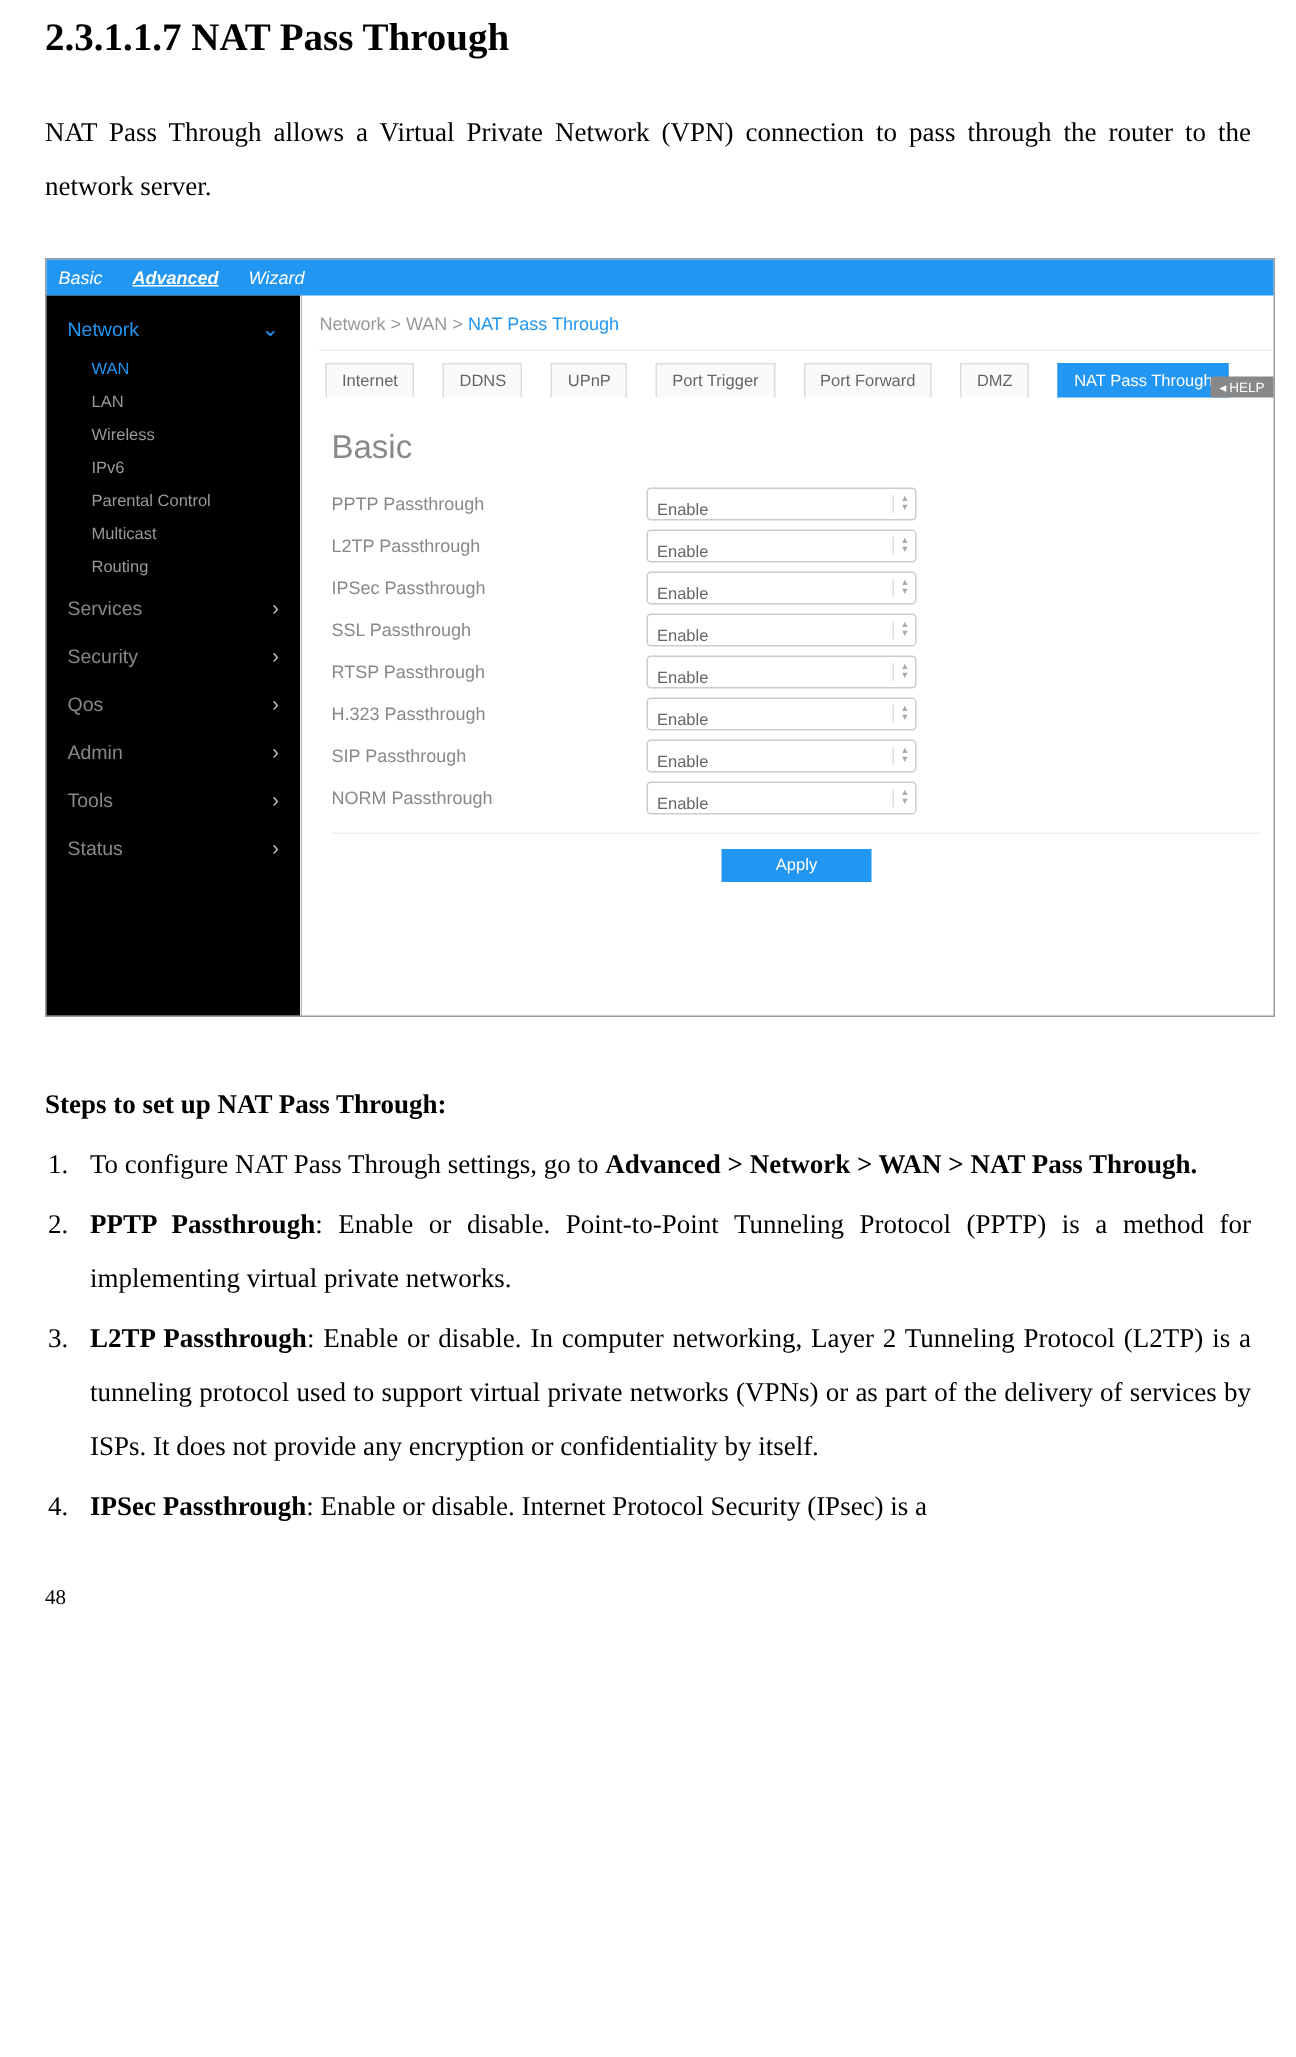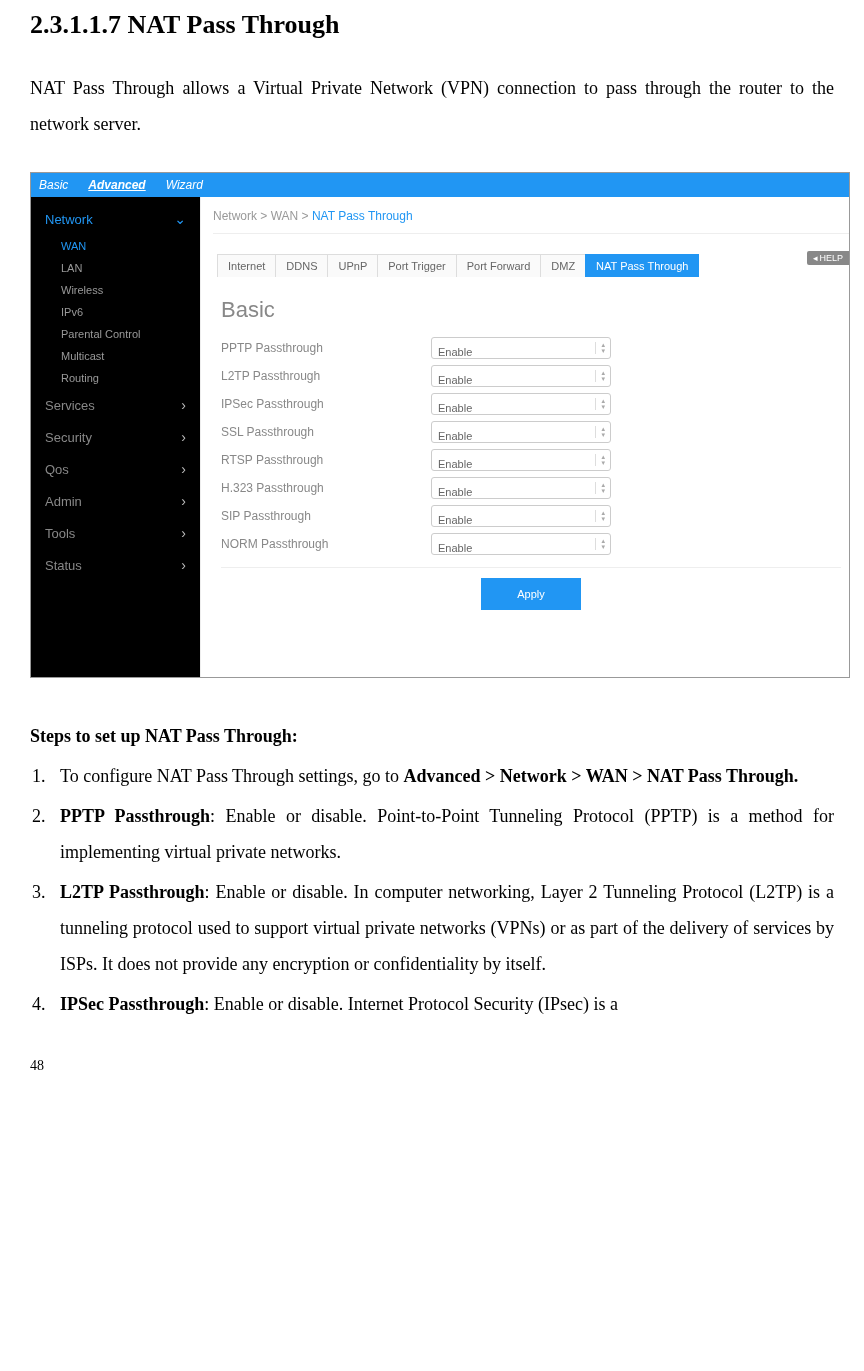--- a/index.html
+++ b/index.html
@@ -86,22 +86,23 @@
     }
     .breadcrumb {
       color: #2196f3;
       font-size: 12px;
       padding: 4px 0 10px 0;
       border-bottom: 1px solid #eee;
     }
     .breadcrumb .grey { color: #999; }
     .tabs {
       display: flex;
-      margin-top: 20px;
+      margin-top: 8px;
       margin-left: 4px;
+      gap: 20px;
     }
     .tab {
       padding: 5px 10px;
       border: 1px solid #ddd;
       border-bottom: none;
       font-size: 11px;
       color: #666;
       cursor: pointer;
       background: #fafafa;
       margin-right: -1px;
@@ -174,21 +175,21 @@
       line-height: 6px;
       color: #aaa;
     }
     .divider-line {
       border-top: 1px solid #eee;
       margin: 12px 8px 10px 8px;
     }
     .apply-btn {
       display: block;
       width: 100px;
-      height: 32px;
+      height: 22px;
       background: #2196f3;
       color: #fff;
       border: none;
       font-size: 11px;
       margin: 0 auto;
       cursor: pointer;
     }
     .steps-intro {
       font-size: 18px;
       line-height: 2.0;

